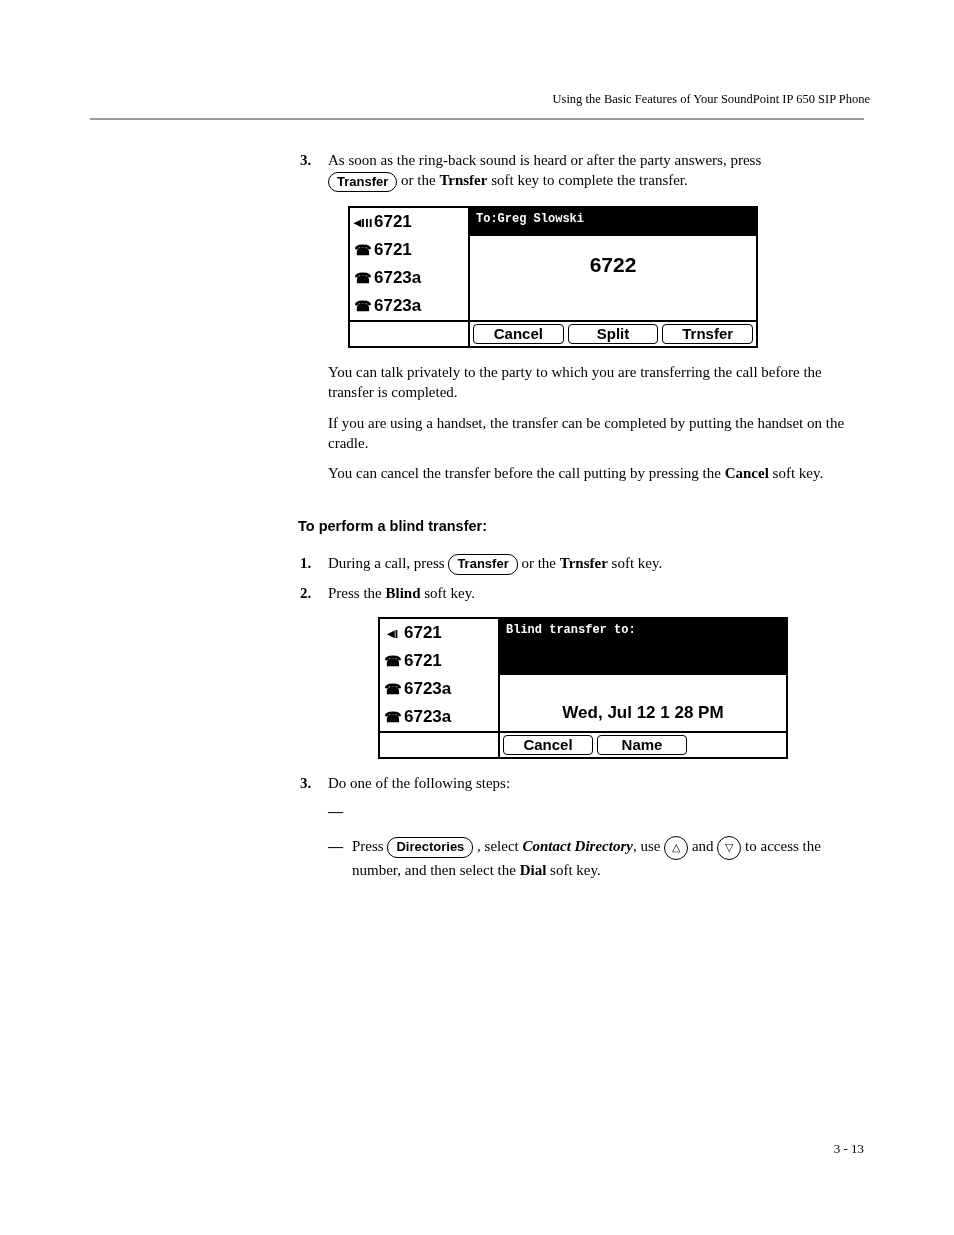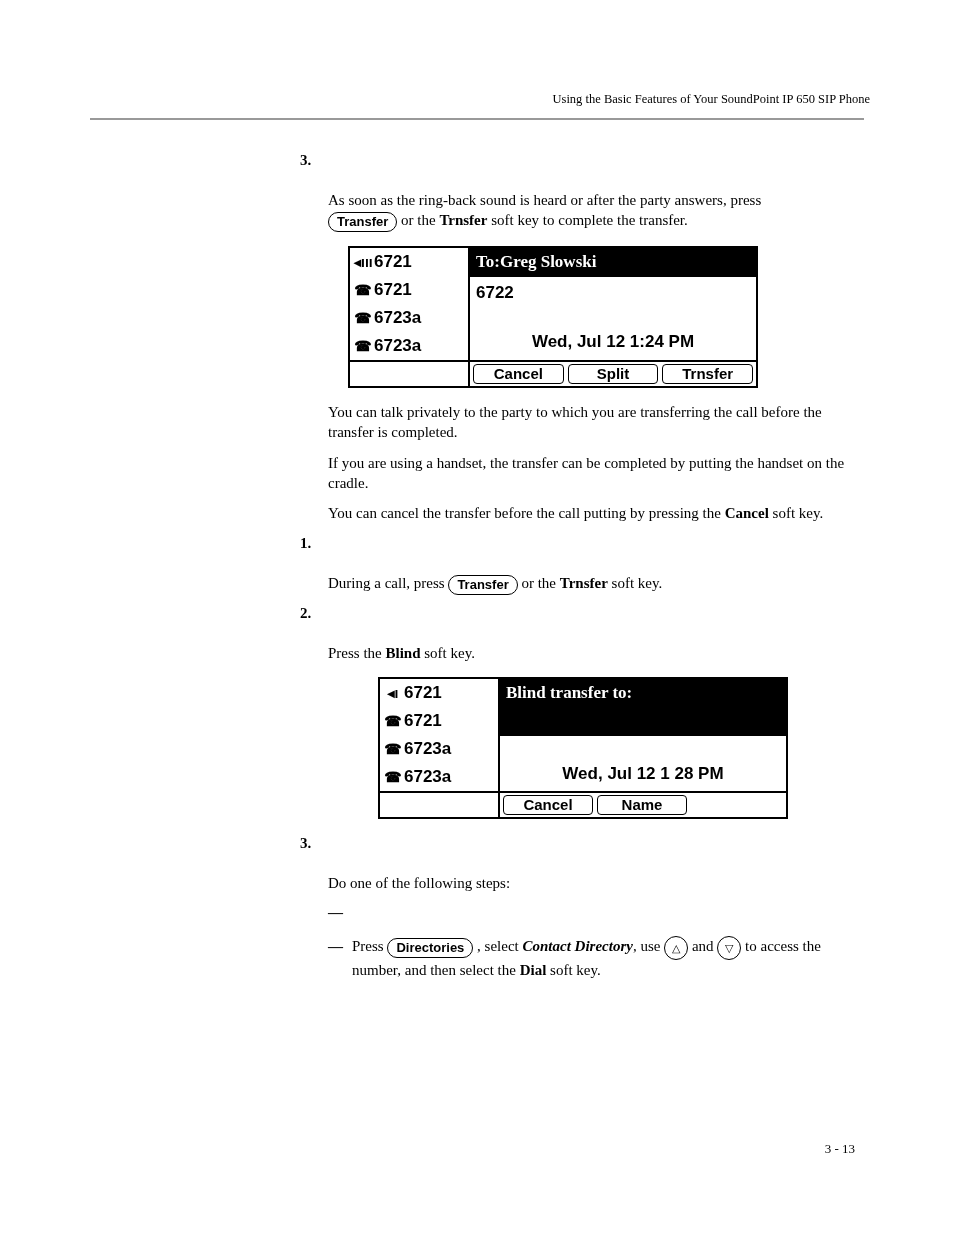--- a/index.html
+++ b/index.html
@@ -39,21 +39,20 @@
     margin: 8px 0;
   }
   .step-num {
     width: 28px;
     flex: 0 0 28px;
     font-weight: bold;
     text-align: left;
   }
   .step-body {
     flex: 1;
-    margin-top: 40px;
   }
   .hardkey {
     display: inline-block;
     border: 1.5px solid #000;
     border-radius: 10px;
     padding: 1px 8px 2px 8px;
     font-family: Arial, Helvetica, sans-serif;
     font-weight: bold;
     font-size: 13px;
     vertical-align: middle;
@@ -101,31 +100,32 @@
     width: 18px;
     display: inline-block;
     text-align: center;
     margin-right: 2px;
     font-size: 14px;
   }
   .lcd-title {
     background: #000;
     color: #fff;
     padding: 3px 6px;
-    font-size: 17px;
-    font-family: Liberation Serif, serif;
+    font-size: 12px;
+    font-family: Liberation Mono, monospace;
     min-height: 22px;
   }
   .lcd-title.blank {
     height: 22px;
   }
   .lcd-sub {
-    padding: 5px 6px;
-    font-size: 17px;
+    padding: 15px 6px;
+    font-size: 21px;
     height: 22px;
+    text-align: center;
   }
   .lcd-fill {
     flex: 1;
   }
   .lcd-date {
     text-align: center;
     font-size: 17px;
     padding: 4px 0 6px 0;
   }
   .lcd-bottom {
@@ -170,21 +170,21 @@
     margin: 6px 0 6px 28px;
   }
   .dash {
     width: 24px;
     flex: 0 0 24px;
     font-weight: bold;
   }
   .footer {
     position: absolute;
     bottom: 78px;
-    right: 99px;
+    right: 90px;
     font-size: 13px;
   }
   b { font-weight: bold; }
   i { font-style: italic; }
 </style>
 </head>
 <body>
 
 <div class="page">
   <div class="running-head">Using the Basic Features of Your SoundPoint IP 650 SIP Phone</div>
@@ -218,39 +218,39 @@
             </div>
           <div class="lineItem">
               <span class="ic">☎</span>
               <span>6723a</span>
             </div>
         </div>
         <div class="lcd-right">
           <div class="lcd-title">To:Greg Slowski</div>
           <div class="lcd-sub">6722</div>
           <div class="lcd-fill"></div>
-          <div class="lcd-date">Wed, Jul 12  1:24 PM</div>
         </div>
       </div>
       <div class="lcd-bottom">
         <div class="lcd-left-bottom"></div>
         <div class="softkeys">
           <div class="softkey w3">Cancel</div>
           <div class="softkey w3">Split</div>
           <div class="softkey w3">Trnsfer</div>
         </div>
       </div>
     </div>
 
     <div class="para">You can talk privately to the party to which you are transferring the call before the transfer is completed.</div>
     <div class="para">If you are using a handset, the transfer can be completed by putting the handset on the cradle.</div>
     <div class="para">
       <span>You can cancel the transfer before the call putting by pressing the </span><b>Cancel</b><span> soft key.</span>
     </div>
 
+    <div class="section-head">To perform a blind transfer:</div>
 
     <div class="step">
       <div class="step-num">1.</div>
       <div class="step-body">
         <span>During a call, press </span>
         <span class="hardkey">Transfer</span>
         <span> or the </span><b>Trnsfer</b><span> soft key.</span>
       </div>
     </div>
 

